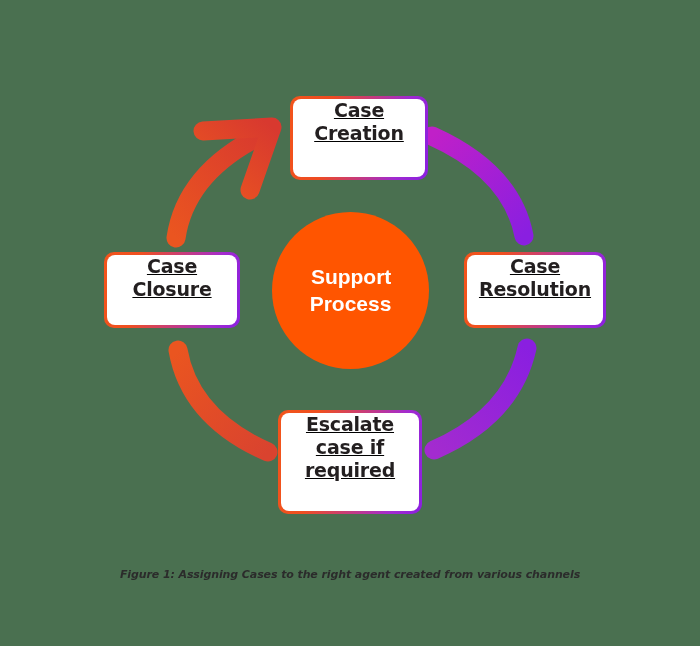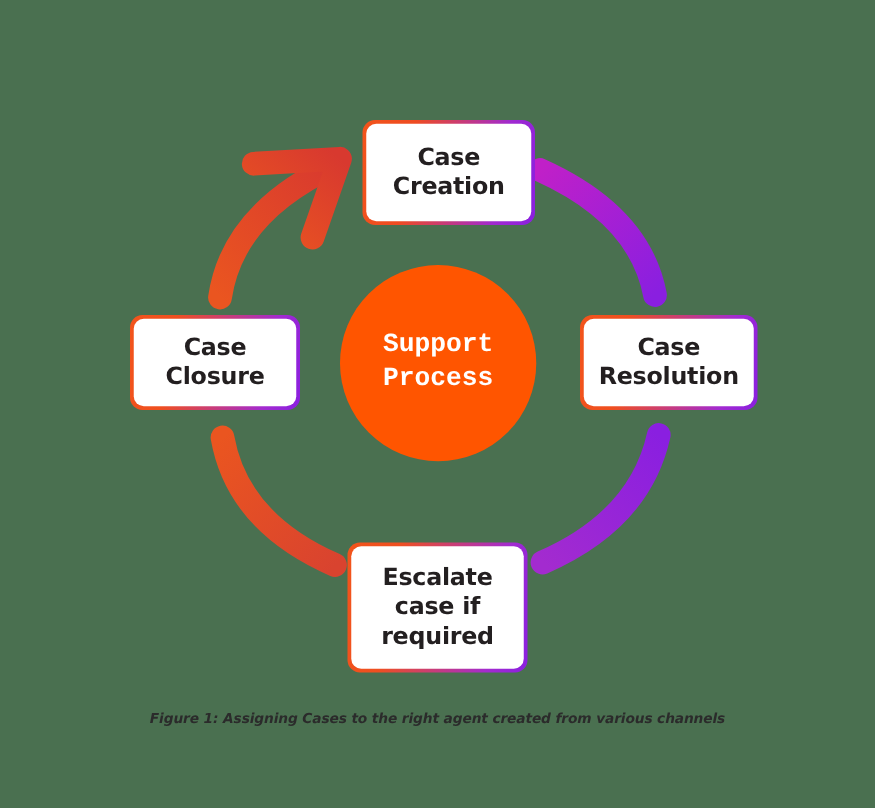--- a/index.html
+++ b/index.html
@@ -43,22 +43,23 @@
     text-align: center;
     z-index: 5;
   }
   .node-box .node-inner {
     background: #ffffff;
     border-radius: 8px;
     width: 100%;
     height: 100%;
     display: flex;
     align-items: center;
-    justify-content: center;
+    justify-content: flex-start;
     flex-direction: column;
+    text-decoration: underline;
   }
   .node-label {
     font-family: "DejaVu Sans", sans-serif;
     font-weight: bold;
     font-size: 19px;
     line-height: 1.22;
     color: #231f20;
     letter-spacing: -0.2px;
     white-space: pre-line;
   }
@@ -79,46 +80,46 @@
   }
   #node-case-closure {
     left: 104px;
     top: 252px;
     width: 136px;
     height: 76px;
     background: linear-gradient(100deg, #f2541b 0%, #ef4f20 25%, #a32bcf 80%, #8a1fe0 100%);
   }
   #node-escalate {
     left: 278px;
-    top: 434px;
+    top: 410px;
     width: 144px;
     height: 104px;
     background: linear-gradient(100deg, #f2541b 0%, #ef4f20 26%, #a32bcf 80%, #8a1fe0 100%);
   }
 
   #center-circle {
     position: absolute;
     left: 272px;
     top: 212px;
     width: 157px;
     height: 157px;
     border-radius: 50%;
     background: #ff5500;
     display: flex;
     align-items: center;
     justify-content: center;
     z-index: 4;
   }
   #center-circle .center-label {
-    font-family: Liberation Mono, monospace;
+    font-family: Liberation Sans, sans-serif;
     font-weight: bold;
     font-size: 21px;
     line-height: 1.24;
     color: #ffffff;
-    text-align: left;
+    text-align: right;
     white-space: pre-line;
   }
 
   #figure-caption {
     position: absolute;
     left: 0;
     top: 568px;
     width: 700px;
     text-align: center;
     font-family: "DejaVu Sans", sans-serif;

